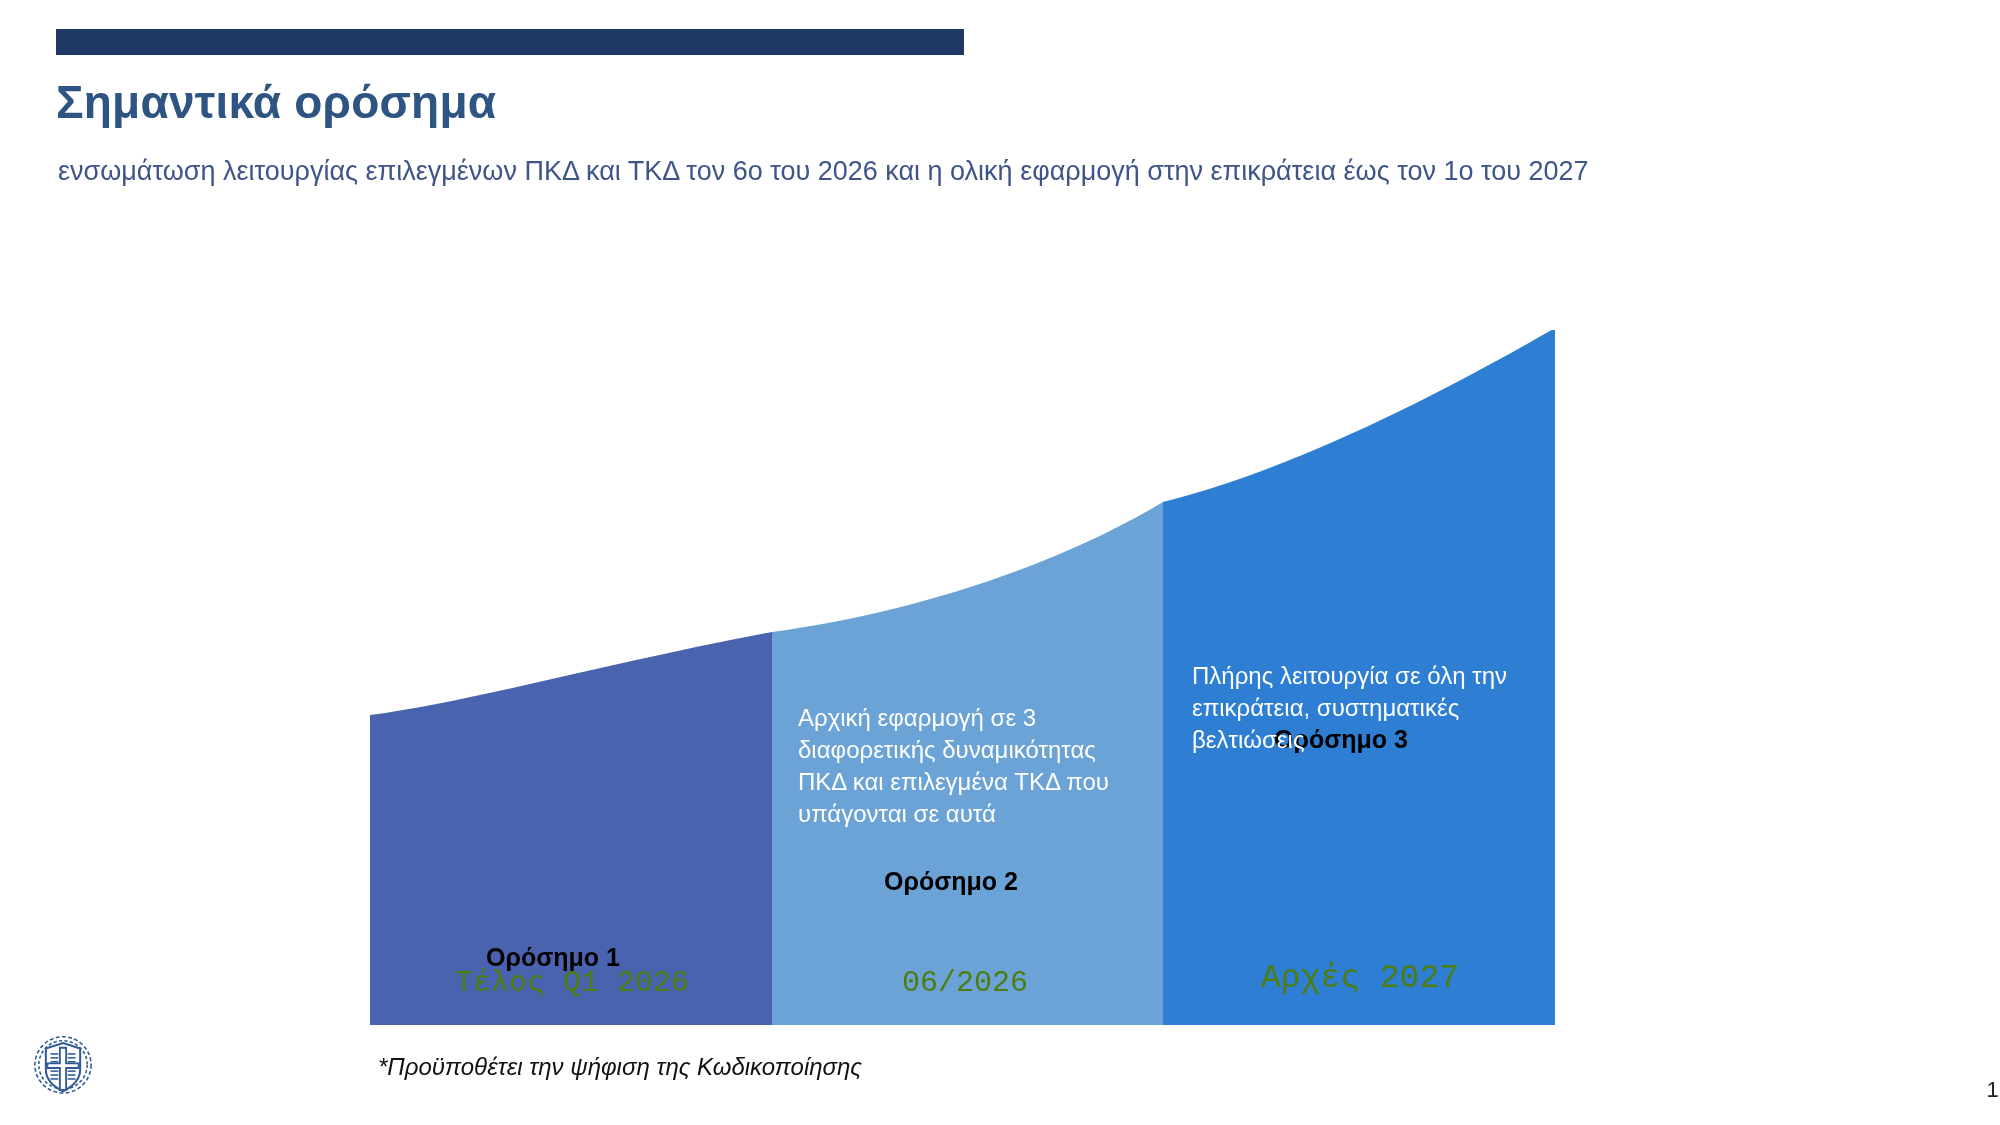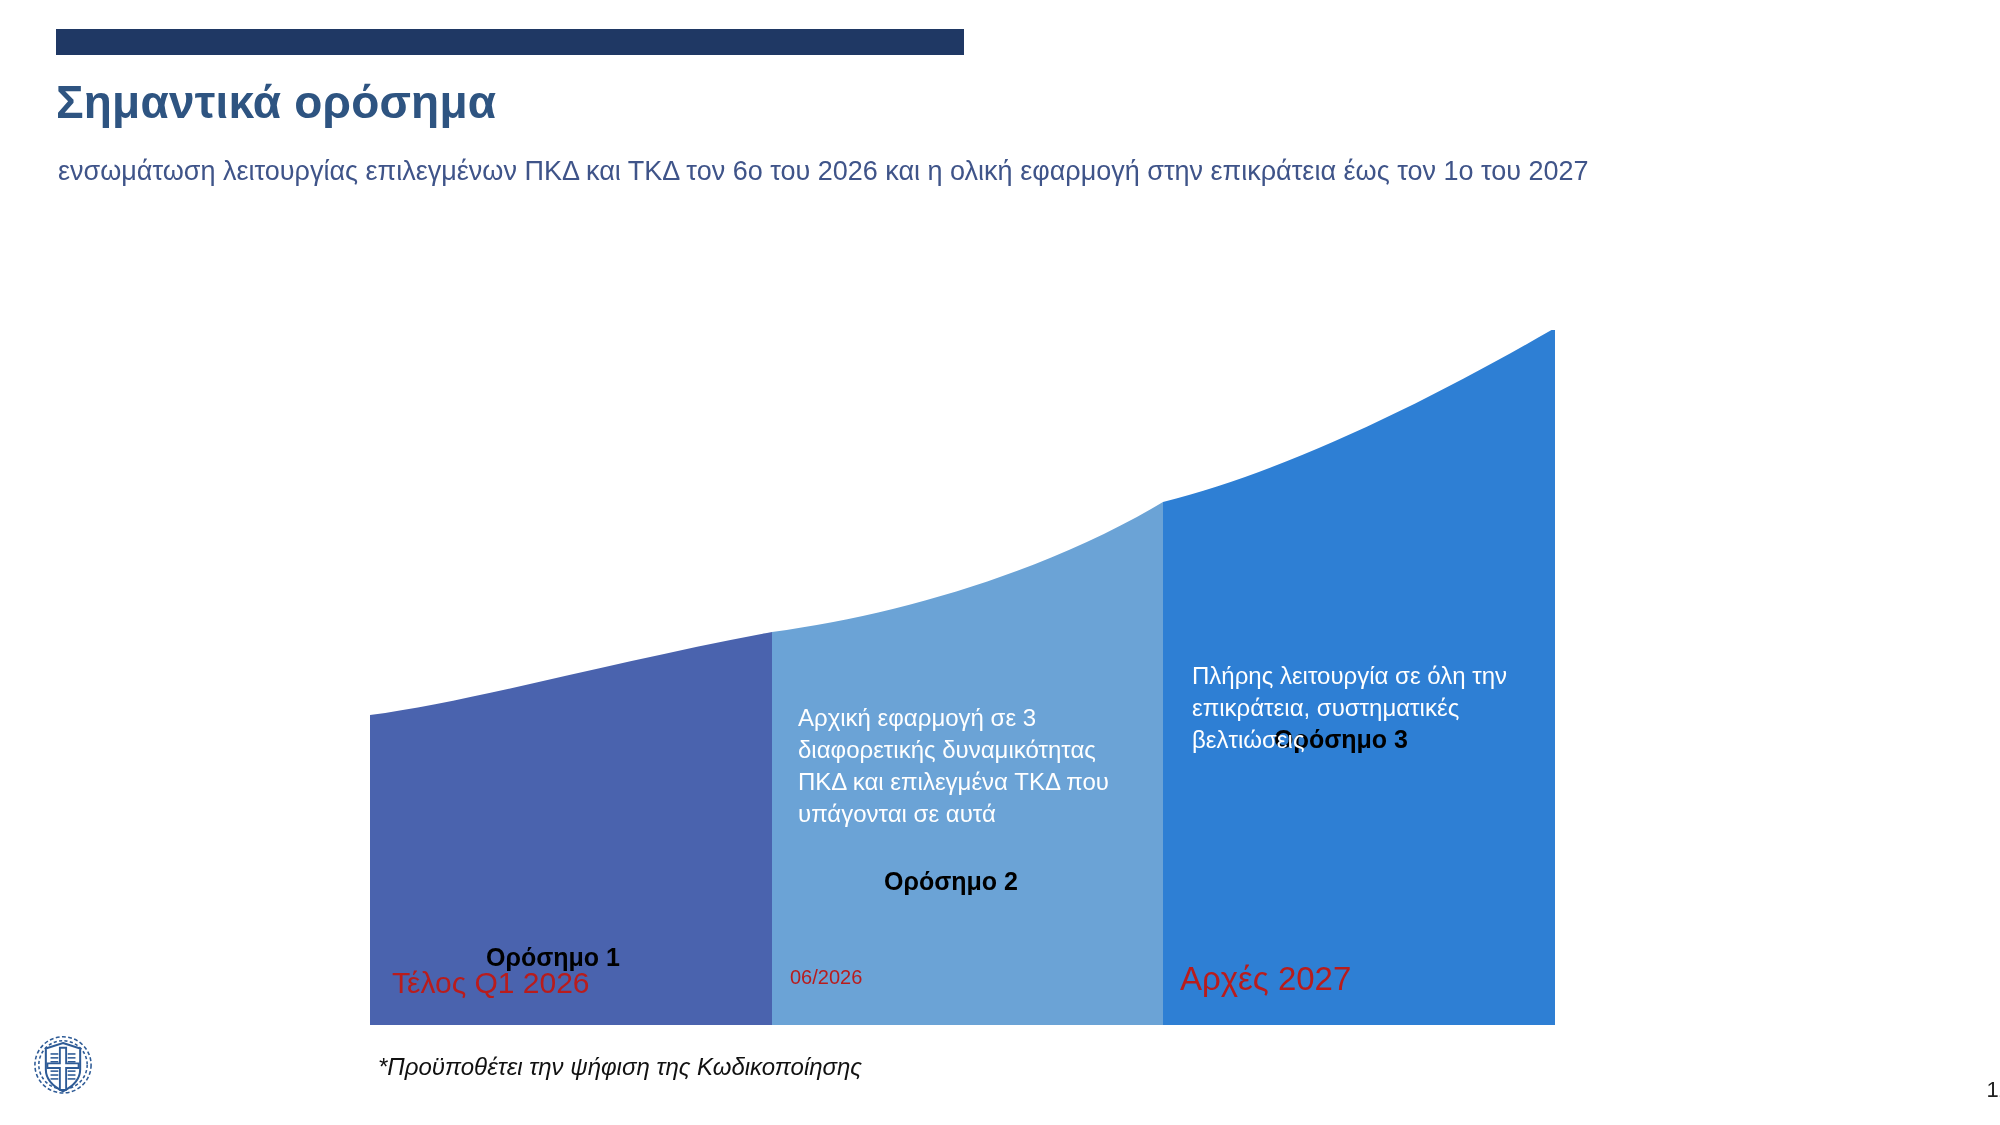--- a/index.html
+++ b/index.html
@@ -41,25 +41,26 @@
 
   .blk-body{
     position:absolute;color:#FFFFFF;font-size:24px;line-height:1.33;
     font-weight:400;
   }
   .b1{left:392px;top:756px;width:360px;text-align:center;}
   .b2{left:798px;top:702px;width:330px;text-align:left;}
   .b3{left:1192px;top:652px;width:340px;text-align:left;margin-top:8px;}
 
   .blk-date{
-    position:absolute;color:#b91c1c;font-weight:400;text-align:left;
+    position:absolute;color:#4d7c0f;font-weight:400;text-align:center;
     white-space:nowrap;
+    font-family:Liberation Mono, monospace;
   }
   .d1{left:392px;top:966px;width:360px;font-size:30px;}
-  .d2{left:790px;top:966px;width:350px;font-size:20px;}
+  .d2{left:790px;top:966px;width:350px;font-size:30px;}
   .d3{left:1180px;top:960px;width:360px;font-size:33px;}
 
   .footnote{
     position:absolute;left:378px;top:1053px;
     font-size:24px;font-style:italic;color:#111111;white-space:nowrap;
   }
   .page-num{
     position:absolute;right:24px;bottom:22px;
     font-size:22px;color:#222222;
   }

